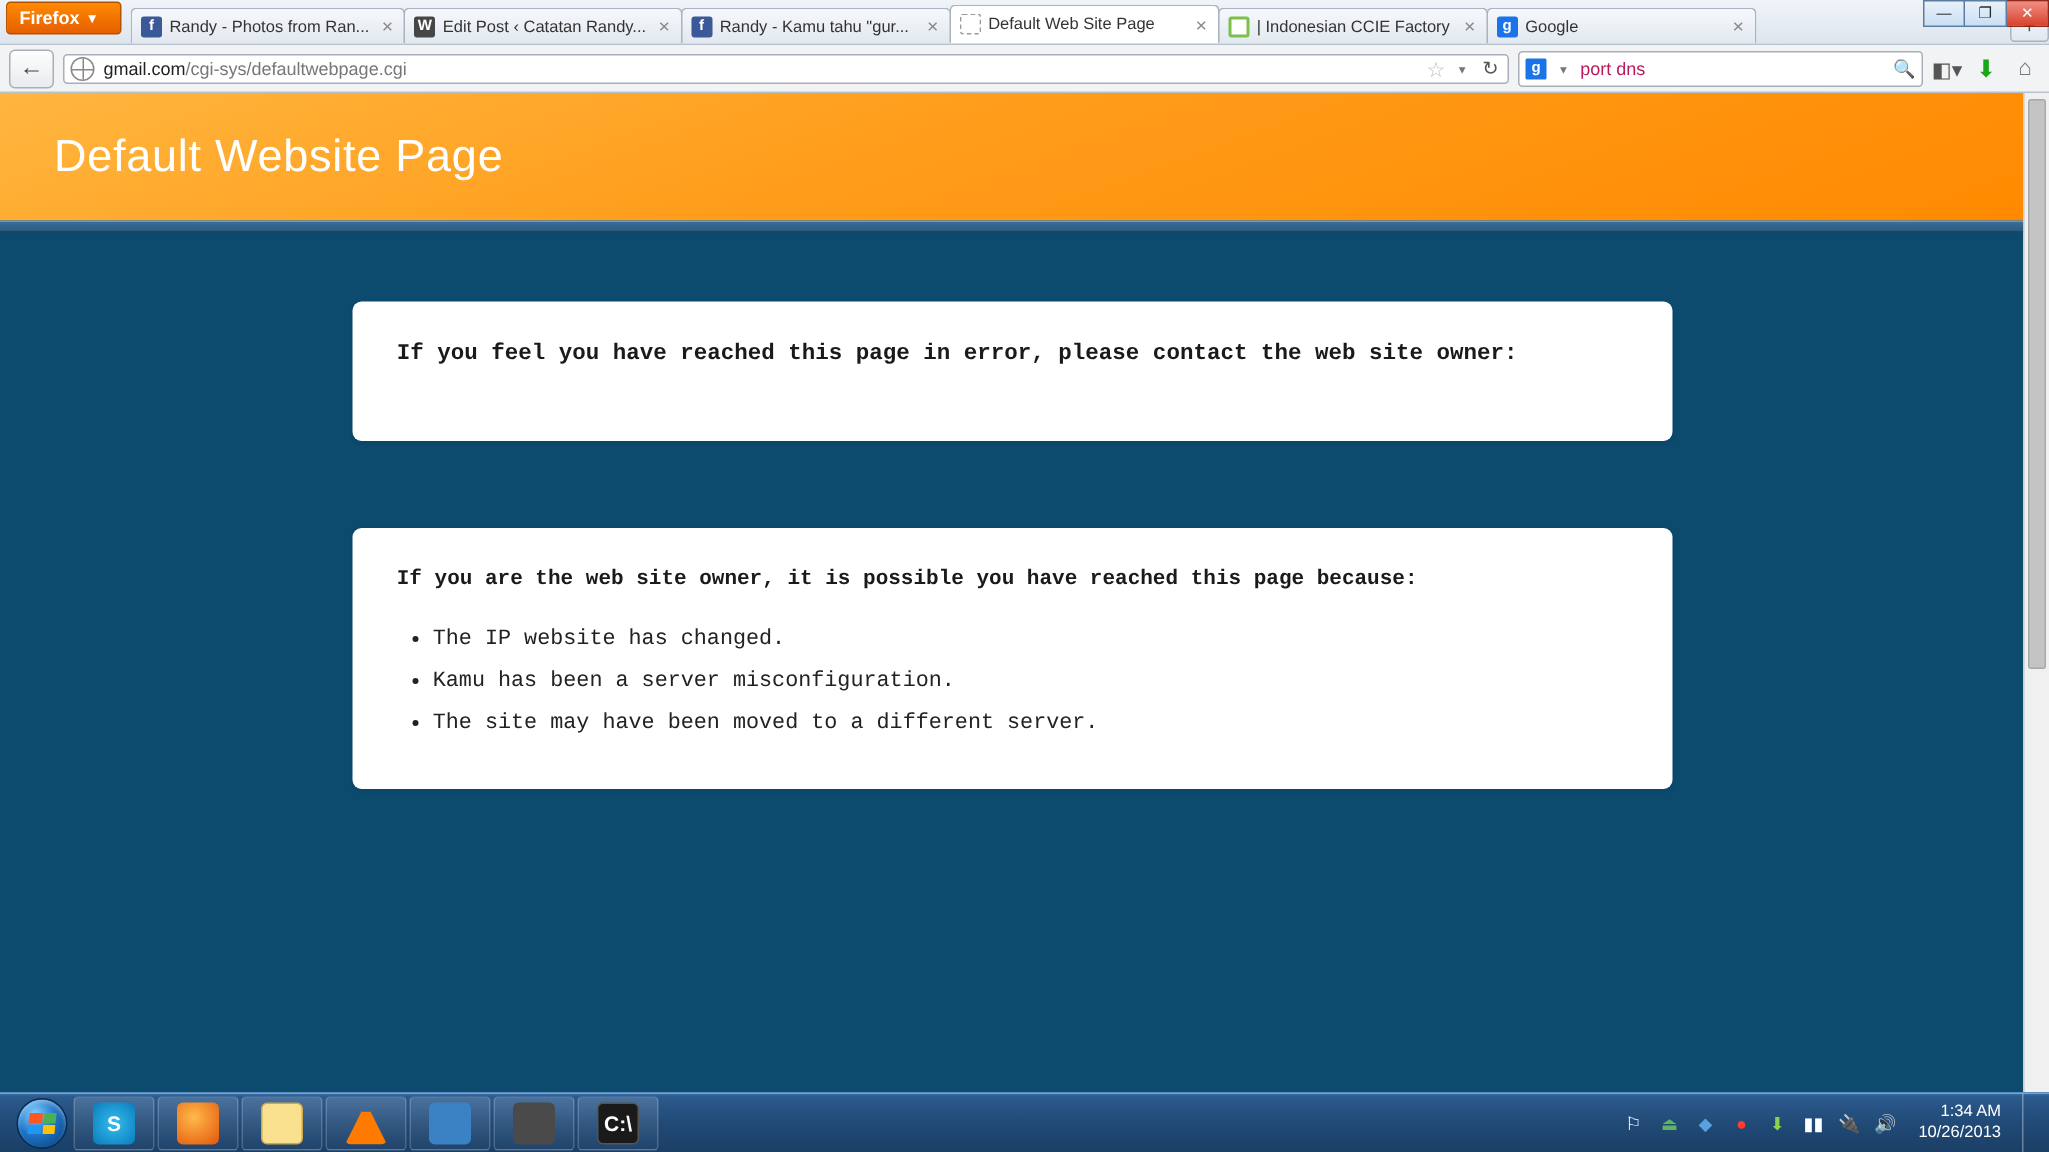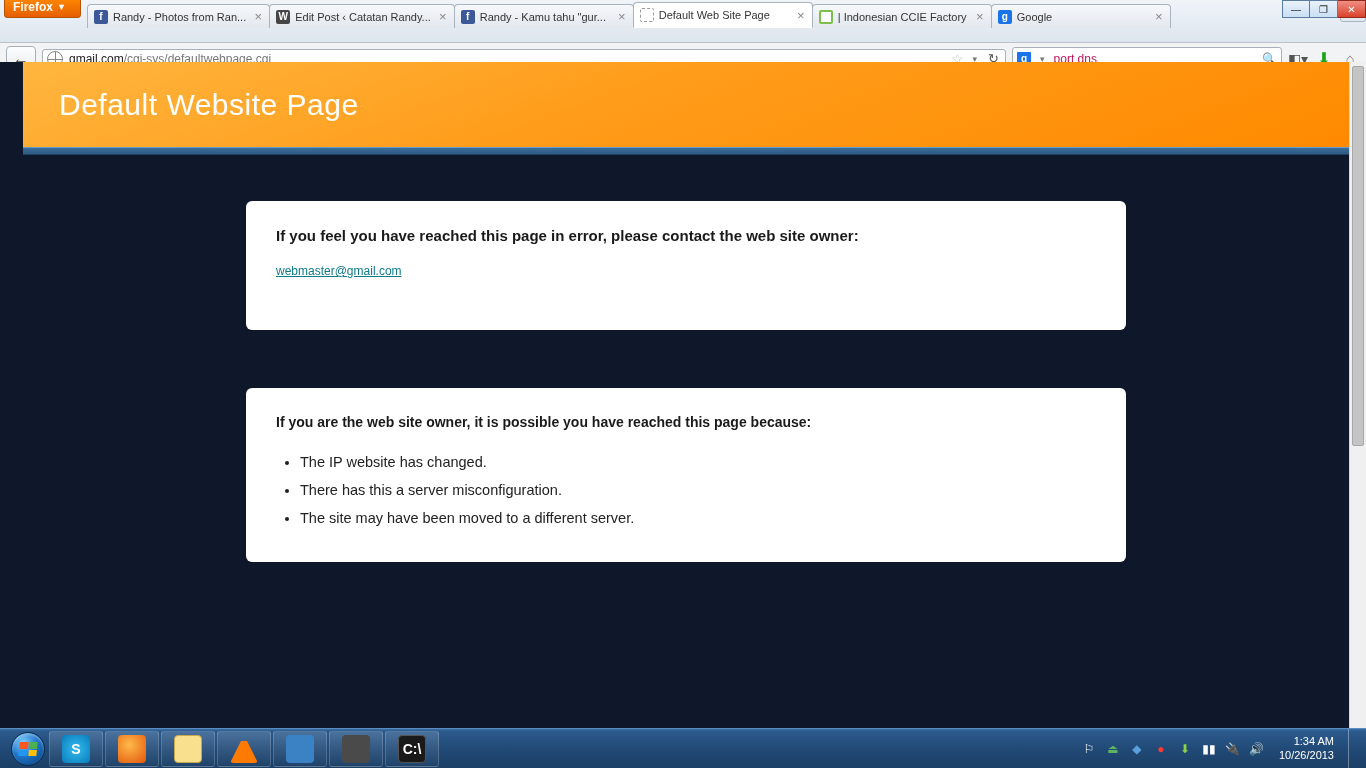--- a/index.html
+++ b/index.html
@@ -5,21 +5,21 @@
   * { margin: 0; padding: 0; box-sizing: border-box; }
   body { font-family: "Segoe UI", Tahoma, Arial, sans-serif; font-size: 12px; overflow: hidden; width: 1366px; height: 768px; background: #fff; }
 
   
   .win-controls { position: absolute; top: 0; right: 0; height: 18px; display: flex; z-index: 50; }
   .win-btn { width: 28px; height: 18px; border: 1px solid #5a7ca0; background: linear-gradient(#e9f2fb,#c9dff3); display:flex; align-items:center; justify-content:center; font-size:10px; color:#2c2c2c;}
   .win-btn.close { background: linear-gradient(#f08f84,#d9422d); color:#fff; border-color:#8f2a1d;}
   .win-btn + .win-btn { border-left: none; }
 
   
-  .ff-top { height: 43px; background: linear-gradient(#f0f4f9,#dde5ee); border-bottom: 1px solid #b8c2cc; display:flex; align-items:flex-start; padding-left:0; }
+  .ff-top { height: 30px; background: linear-gradient(#f0f4f9,#dde5ee); border-bottom: 1px solid #b8c2cc; display:flex; align-items:flex-end; padding-left:0; }
   .ff-menu-btn { height: 22px; margin: 0 6px 2px 4px; padding: 0 14px 0 8px; background: linear-gradient(#ff8a00,#e65f00); color:#fff; font-weight:bold; font-size:12px; border:1px solid #b35200; border-radius:3px; display:flex; align-items:center; gap:4px; position:relative; top:-4px;}
   .ff-menu-btn .caret { font-size: 9px; }
 
   .tabstrip { display:flex; align-items:flex-end; height:28px; gap:0; flex:1; overflow:hidden;}
   .tab { height:24px; min-width: 180px; max-width: 188px; background: linear-gradient(#f6f8fb,#e2e8ef); border:1px solid #a9b4bf; border-bottom:none; border-radius:4px 4px 0 0; display:flex; align-items:center; padding: 0 4px 0 6px; gap:5px; font-size:11px; color:#333; margin-right:-1px; }
   .tab.active { background:#fff; height:26px; border-bottom:1px solid #fff; position:relative; z-index:2;}
   .tab .favicon { width:14px; height:14px; display:inline-flex; align-items:center; justify-content:center; font-size:10px; font-weight:bold; border-radius:2px; flex-shrink:0;}
   .tab .label { flex:1; white-space:nowrap; overflow:hidden; text-overflow:ellipsis; }
   .tab .close { width:14px; height:14px; color:#888; font-size:13px; display:flex; align-items:center; justify-content:center; flex-shrink:0;}
   .newtab { width:26px; height:22px; background: linear-gradient(#f6f8fb,#e2e8ef); border:1px solid #a9b4bf; border-radius:3px; display:flex; align-items:center; justify-content:center; color:#555; font-size:14px; margin-left:4px; margin-bottom:1px;}
@@ -51,29 +51,29 @@
 
   .tool-icn { width:20px; height:20px; display:flex; align-items:center; justify-content:center; font-size:14px; color:#555;}
   .dl-icn { color:#19a619; font-size:16px;}
   .home-icn { color:#777; font-size:15px;}
 
   
   .viewport { position:absolute; top:62px; left:0; right:0; bottom:40px; overflow:hidden; background:#d4eafb;}
   .vscroll { position:absolute; top:0; right:0; bottom:0; width:17px; background:#f0f0f0; border-left:1px solid #d9d9d9;}
   .vscroll .thumb { position:absolute; left:2px; right:2px; top:4px; height:380px; background:#c4c4c4; border:1px solid #a8a8a8; border-radius:2px;}
 
-  .page { margin-right:17px; height:100%; background: #0f172a; padding-left: 23px; }
+  .page { margin-right:17px; height:100%; background: #0c4a6e; }
 
   .hero { height:85px; background: linear-gradient(160deg, #ffb63f 0%, #ff9c1a 45%, #ff8a00 100%); display:flex; align-items:center; padding-left:36px;}
   .hero h1 { color:#fff; font-size:30px; font-weight:300; letter-spacing:0.5px; font-family: "Segoe UI Light","Segoe UI",Arial,sans-serif;}
   .blue-strip { height:8px; background: linear-gradient(#3a6d9a,#2e5a82); border-top:1px solid #6a9ac6; border-bottom:1px solid #1f4263;}
 
   .content-wrap { padding: 46px 0 0 0; display:flex; justify-content:center;}
   .card-col { width: 880px; }
-  .card { background:#fff; border-radius:6px; box-shadow: 0 1px 3px rgba(0,0,0,0.08); padding: 26px 30px 30px 30px; font-family: Liberation Sans, sans-serif; color:#1a1a1a; margin-bottom:58px;}
+  .card { background:#fff; border-radius:6px; box-shadow: 0 1px 3px rgba(0,0,0,0.08); padding: 26px 30px 30px 30px; font-family: Liberation Mono, monospace; color:#1a1a1a; margin-bottom:58px;}
   .card .lead { font-weight:bold; font-size:15px; margin-bottom:20px;}
   .card a { color:#0e7a8a; text-decoration:underline;}
   .notice { border:1px dashed #d7dadf; background:#fcfcfd; padding:10px 12px; font-style:italic; color:#606060; font-size:14px; }
   .notice a { color:#1d8aa0; }
 
   .card2 .lead { font-size:14px; margin-bottom:18px;}
   .card2 ul { list-style: disc; padding-left: 24px; font-size:14.5px; color:#222;}
   .card2 ul li { padding: 6px 0;}
   .card2 .closing { font-weight:bold; font-size:15px; margin-top:14px; line-height:1.45;}
 
@@ -177,30 +177,27 @@
   <div class="page">
     <div class="hero">
       <h1>Default Website Page</h1>
     </div>
     <div class="blue-strip"></div>
 
     <div class="content-wrap">
       <div class="card-col">
         <div class="card">
           <div class="lead">If you feel you have reached this page in error, please contact the web site owner:</div>
-          <div style="margin-bottom:22px;">
-            <a href="#">webmaster@gmail.com</a>
-          </div>
         </div>
 
         <div class="card card2">
           <div class="lead">If you are the web site owner, it is possible you have reached this page because:</div>
           <ul id="reasons">
               <li>The IP website has changed.</li>
-              <li>There has this a server misconfiguration.</li>
+              <li>Kamu has been a server misconfiguration.</li>
               <li>The site may have been moved to a different server.</li>
             </ul>
         </div>
       </div>
     </div>
   </div>
   <div class="vscroll">
     <div class="thumb"></div>
   </div>
 </div>

